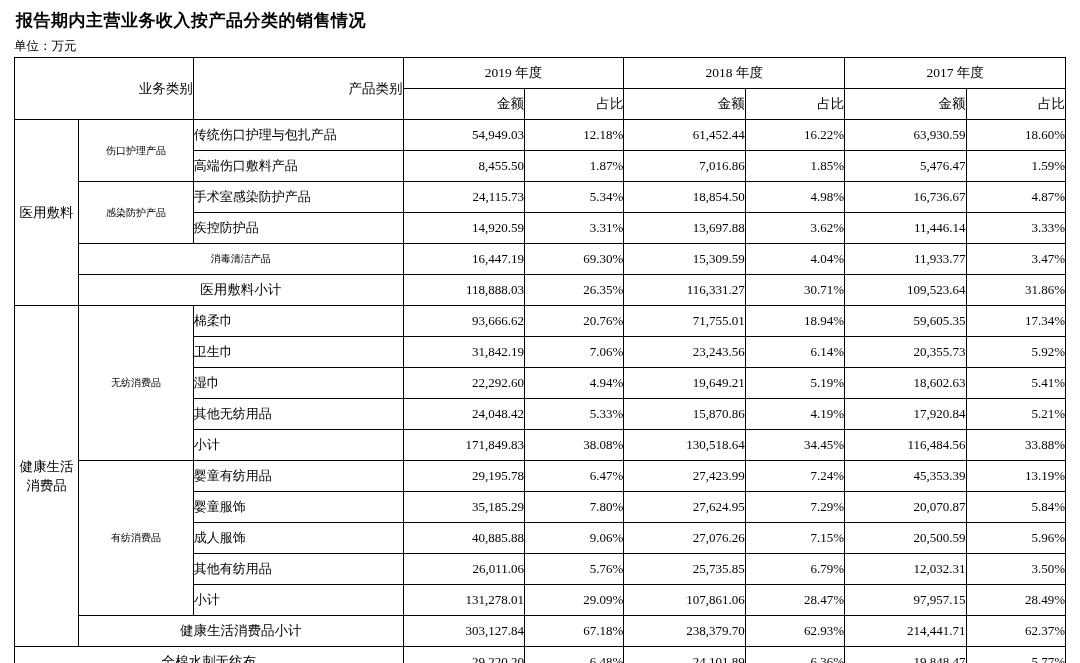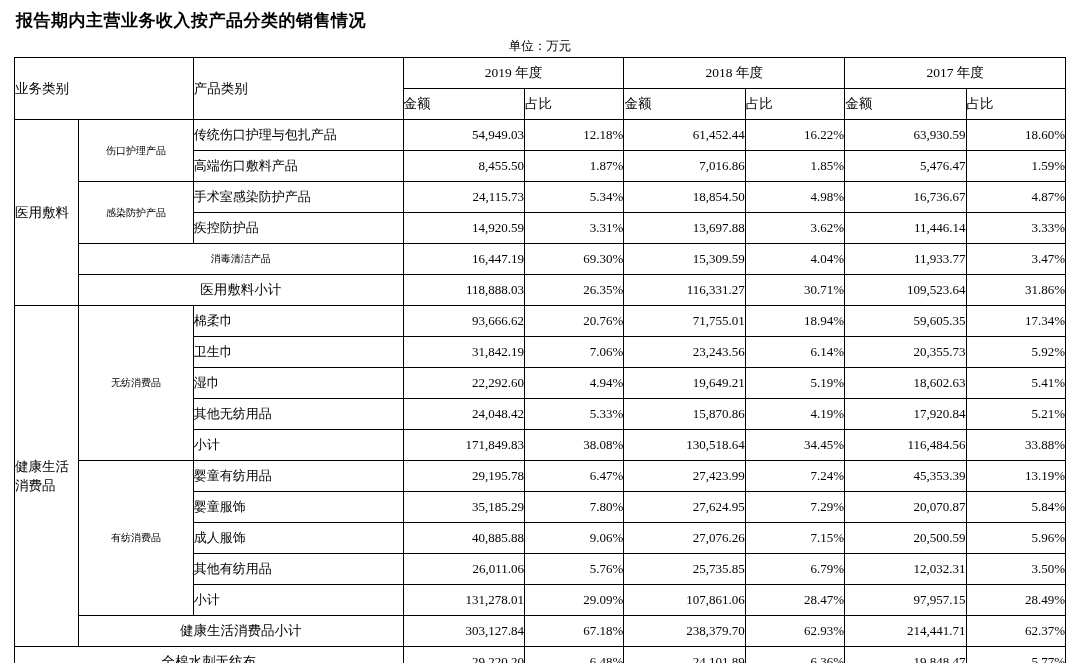--- a/index.html
+++ b/index.html
@@ -22,50 +22,50 @@
     padding: 8px 12px 0 14px;
   }
   .doc-title {
     font-size: 17px;
     font-weight: bold;
     letter-spacing: 0.5px;
     line-height: 22px;
     margin: 2px 0 6px 2px;
   }
   .unit-line {
-    text-align: center;
+    text-align: left;
     font-size: 12.5px;
     margin: 0 2px 3px 0;
     line-height: 16px;
   }
   table.main {
     border-collapse: collapse;
     width: 1052px;
     table-layout: fixed;
     font-size: 13px;
   }
   table.main td, table.main th {
     border: 1px solid #000000;
     padding: 0;
     height: 30px;
     font-weight: normal;
     vertical-align: middle;
   }
   .hdr {
-    text-align: left;
+    text-align: right;
     font-weight: bold;
     font-size: 13.5px;
   }
   .hdr-year {
     text-align: center;
     font-weight: bold;
     font-size: 13.5px;
   }
   .c-cat1 {
-    text-align: left;
+    text-align: center;
     font-weight: bold;
     font-size: 13.5px;
     line-height: 19px;
     padding: 0 4px;
   }
   .c-cat2 {
     text-align: center;
     font-weight: bold;
     font-size: 10px;
     padding: 0 4px;

